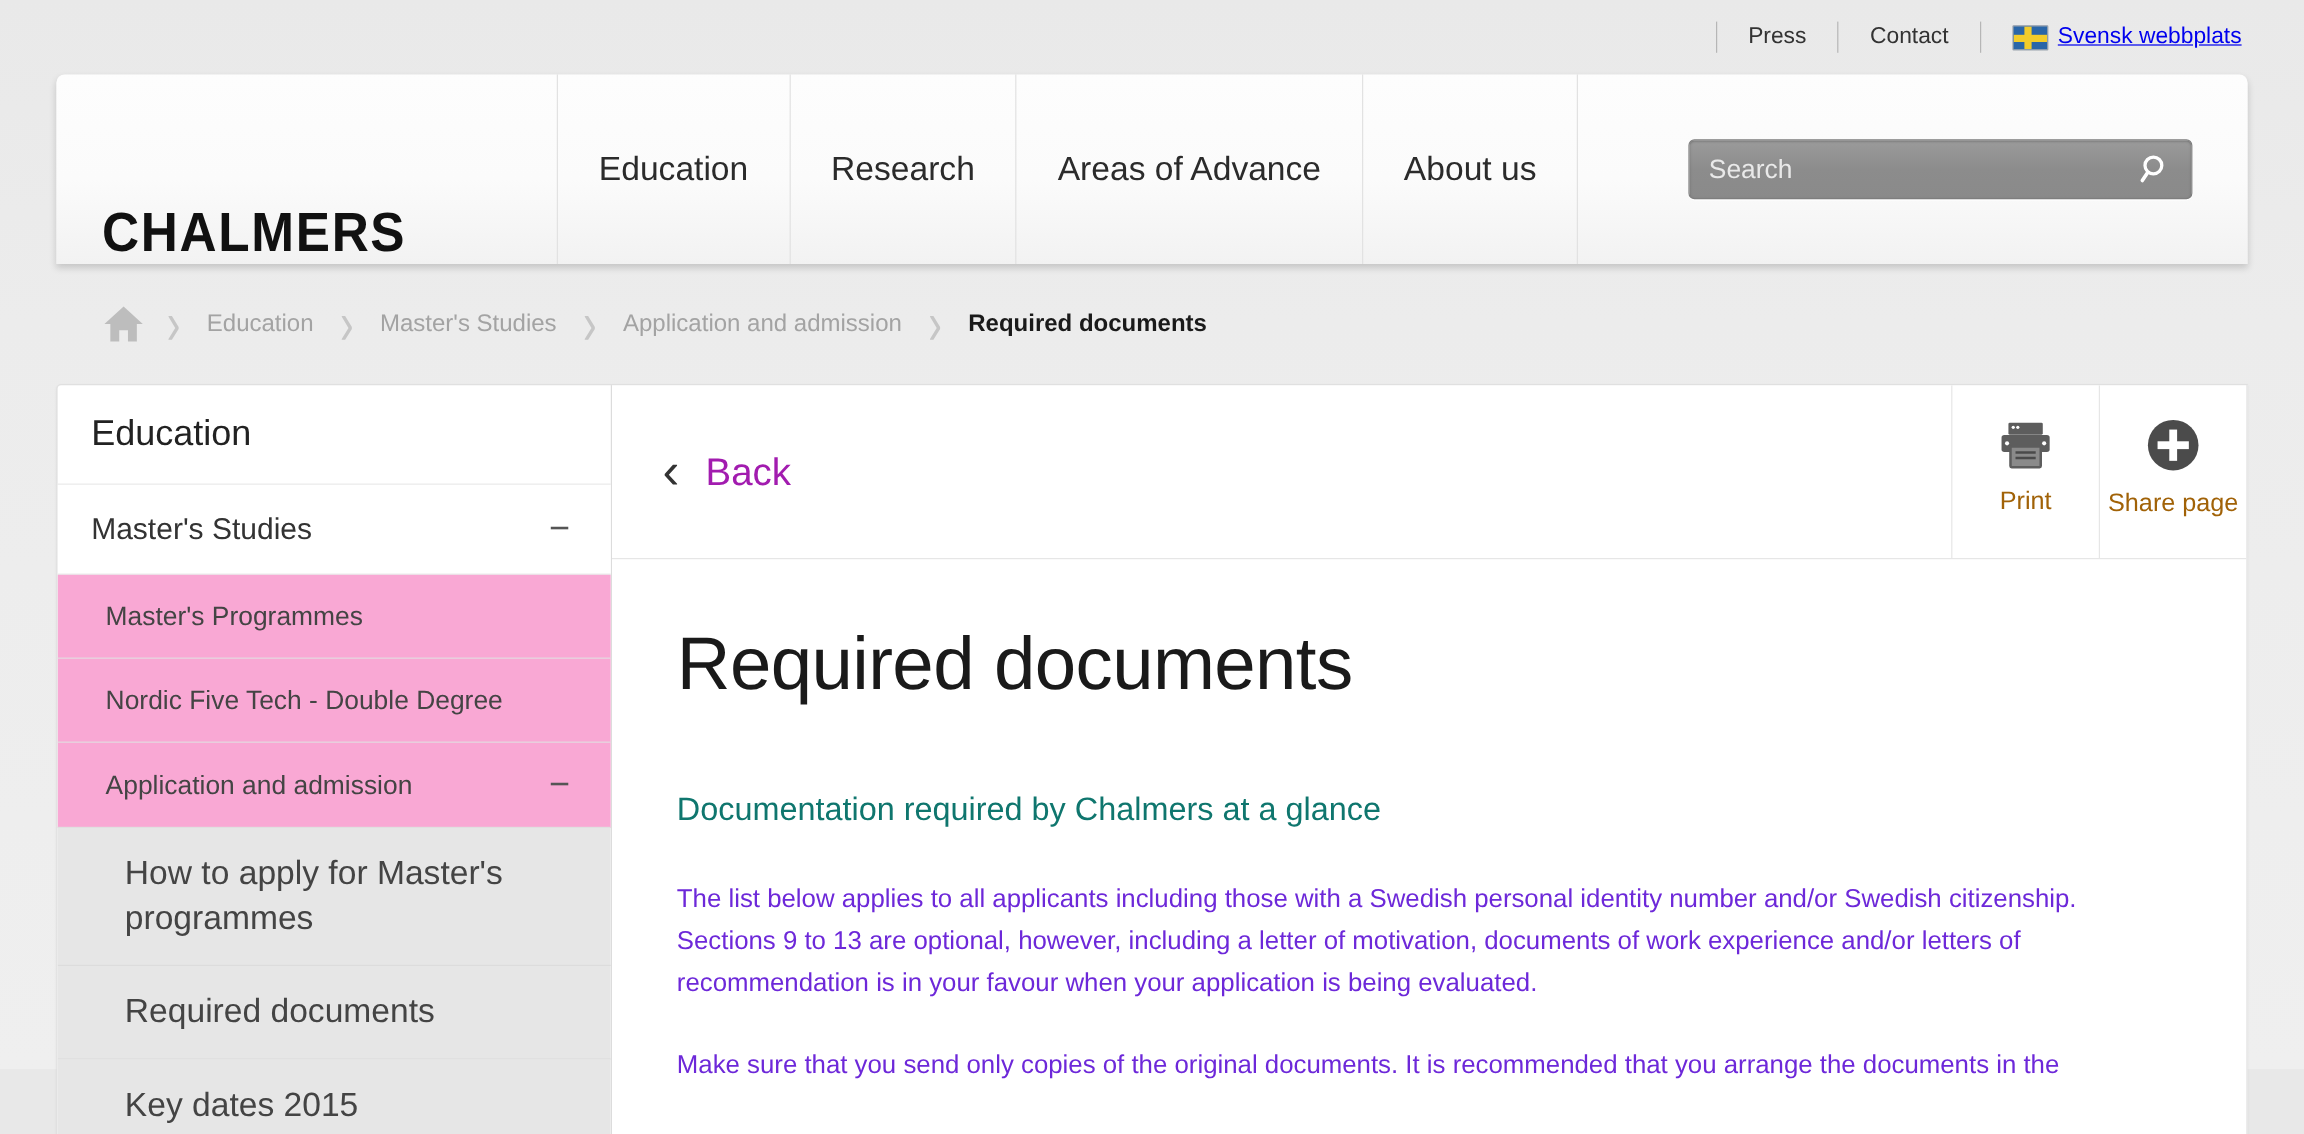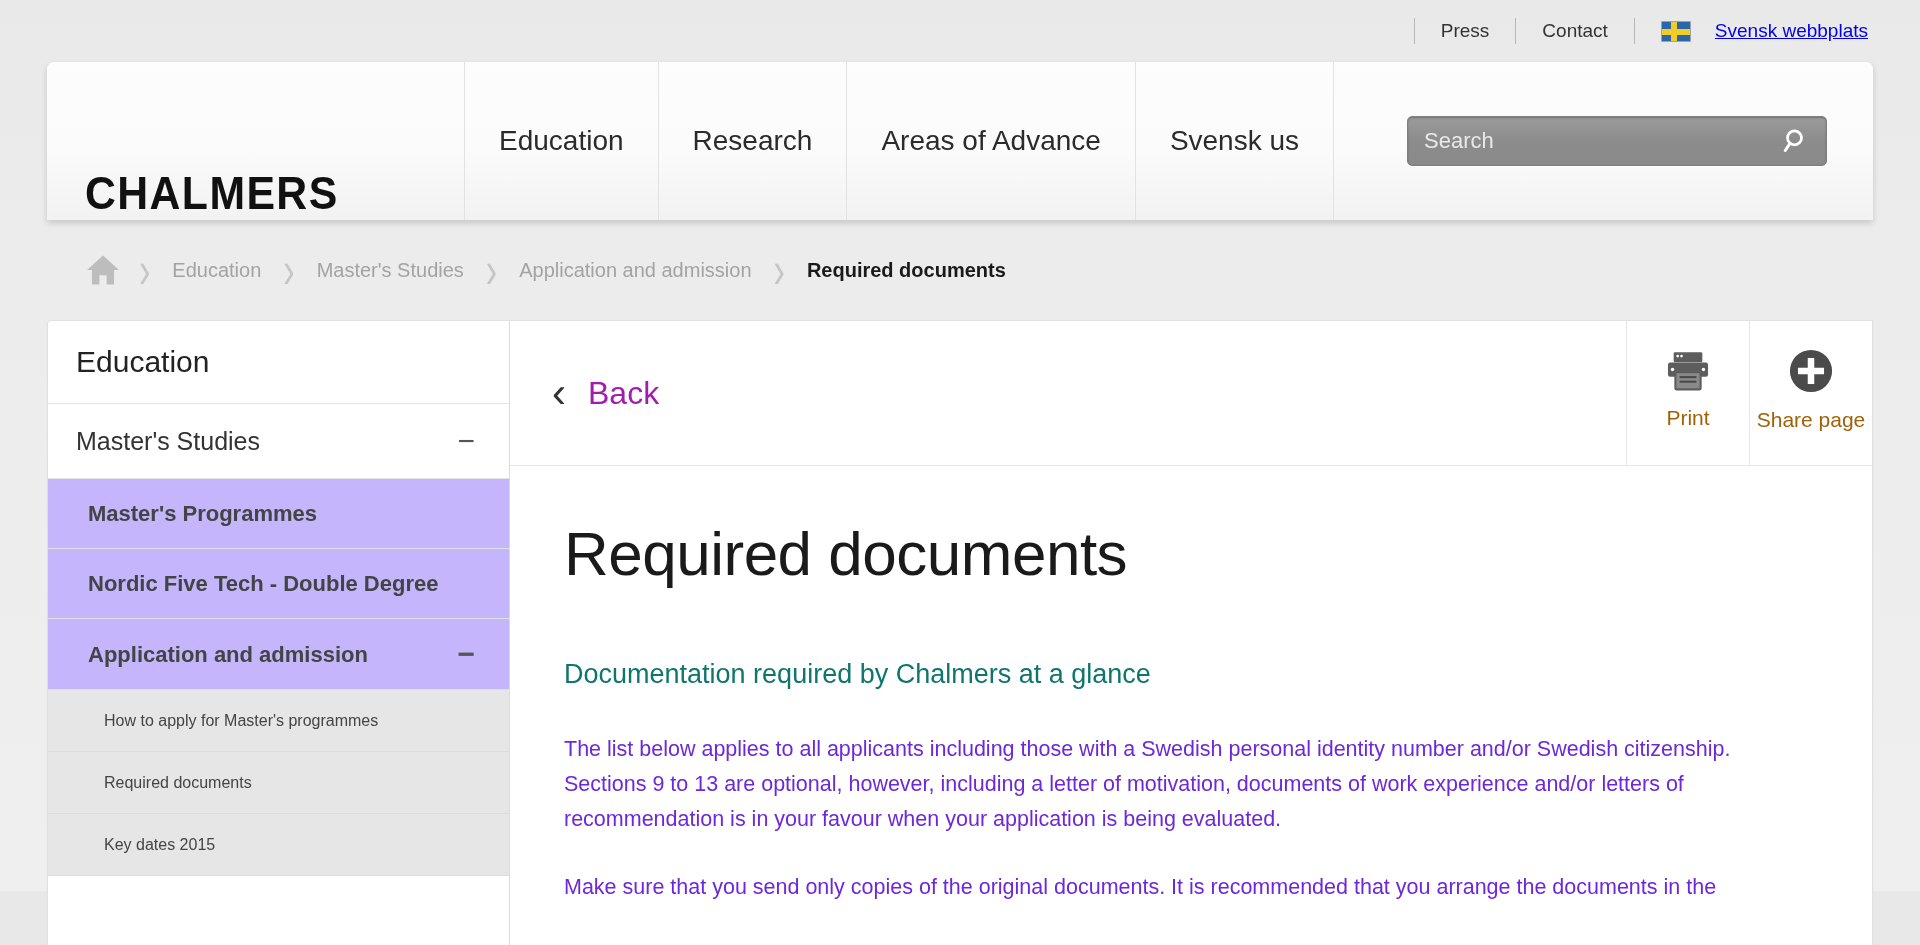--- a/index.html
+++ b/index.html
@@ -39,21 +39,21 @@
   .topbar-link {
     padding: 0 26px;
     color: #333;
     text-decoration: none;
     white-space: nowrap;
   }
   .topbar-lang {
     display: flex;
     align-items: center;
     padding-left: 26px;
-    gap: 24px;
+    gap: 8px;
     white-space: nowrap;
   }
   .flag {
     width: 30px; height: 21px;
     position: relative;
     border: 1px solid #9aa3ad;
     background: #2a66a8;
     flex: none;
     border-radius: 1px;
     overflow: hidden;
@@ -209,31 +209,30 @@
     align-items: center;
     justify-content: space-between;
     background: #fff;
     cursor: pointer;
   }
   .side-l2 {
     padding: 20px 28px 20px 40px;
     font-size: 22px;
     color: #444;
     border-bottom: 1px solid #e0e0e0;
-    background: #c4b5fd;
+    background: #f9a8d4;
     display: flex;
     align-items: center;
     justify-content: space-between;
     cursor: pointer;
     line-height: 1.32;
-    font-weight: bold;
   }
   .side-l3 {
     padding: 20px 28px 20px 56px;
-    font-size: 16px;
+    font-size: 28px;
     color: #444;
     border-bottom: 1px solid #dcdcdc;
     background: #e6e6e6;
     cursor: pointer;
     line-height: 1.32;
   }
   .minus {
     font-size: 30px;
     color: #555;
     line-height: 1;
@@ -326,21 +325,21 @@
     </a>
   </div>
 
   <div class="header-card">
     <div class="logo-cell">
       <span class="logo-text">CHALMERS</span>
     </div>
     <a class="nav-item" href="#">Education</a>
     <a class="nav-item" href="#">Research</a>
     <a class="nav-item" href="#">Areas of Advance</a>
-    <a class="nav-item" href="#">Svensk us</a>
+    <a class="nav-item" href="#">About us</a>
     <div class="nav-spacer"></div>
     <div class="search-wrap">
       <div class="search-box">
         <input class="search-input" type="text" placeholder="Search" style="">
         <button class="search-btn">
           <svg width="30" height="30" viewBox="0 0 24 24">
             <circle cx="10" cy="9.5" r="5.6" fill="none" stroke="#ffffff" stroke-width="2.2"></circle>
             <line x1="6.2" y1="14.2" x2="2.6" y2="19.6" stroke="#ffffff" stroke-width="2.4" stroke-linecap="round"></line>
           </svg>
         </button>

